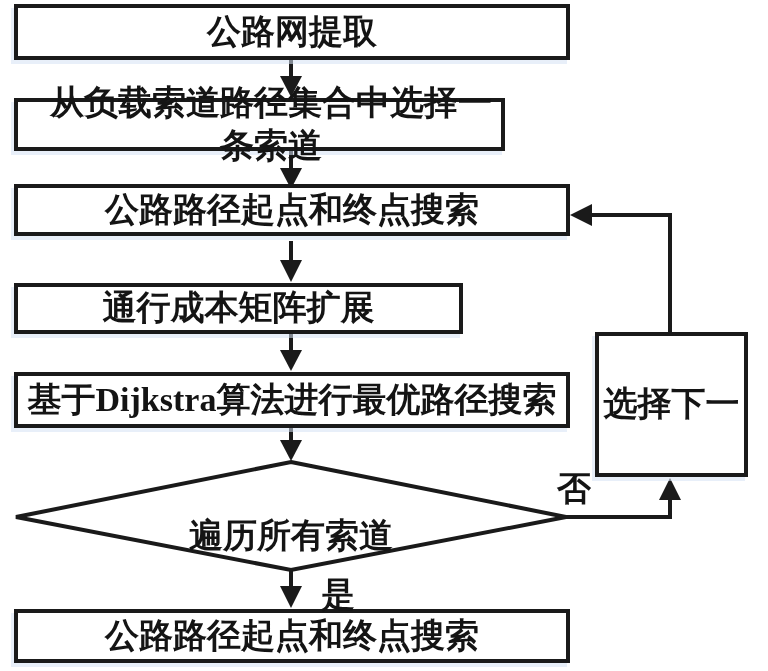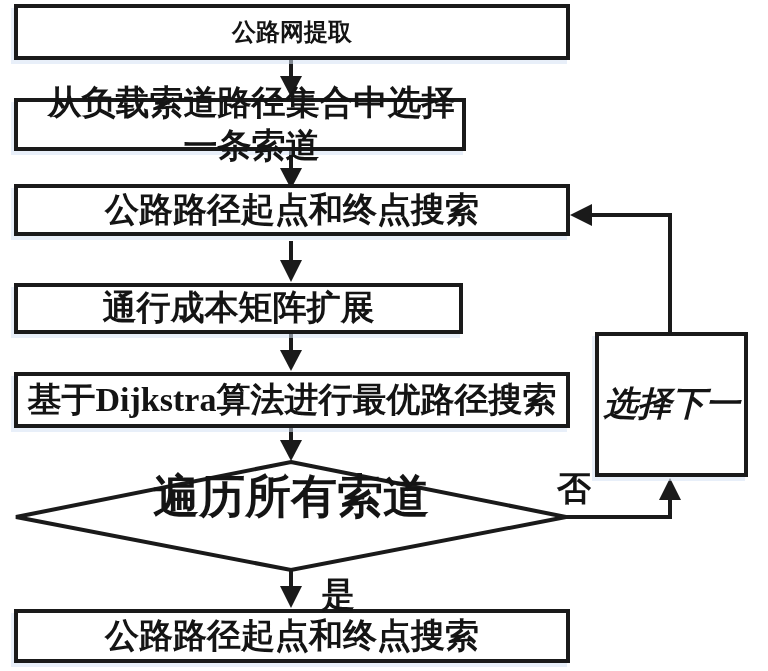--- a/index.html
+++ b/index.html
@@ -23,35 +23,35 @@
     align-items:center;
     justify-content:center;
     text-align:center;
     font-weight:bold;
     font-size:34px;
     line-height:1.25;
     color:#141414;
     z-index:2;
     box-shadow:-3px 4px 0 rgba(214,226,244,0.55);
   }
-  .node.first{font-size:24px;text-align:center;}
+  .node.first{font-size:34px;text-align:center;}
   .free-label{
     position:absolute;
     font-weight:bold;
     font-size:34px;
     color:#141414;
     text-align:center;
     z-index:3;
     background:transparent;
   }
   .diamond-label{
     position:absolute;
-    left:141px;top:477px;width:300px;height:40px;
+    left:141px;top:516px;width:300px;height:40px;
     line-height:40px;
-    font-weight:bold;font-size:46px;color:#141414;
+    font-weight:bold;font-size:34px;color:#141414;
     text-align:center;z-index:3;
   }
   .stroke{stroke:#1a1a1a;stroke-width:4;fill:none;}
   .head{fill:#1a1a1a;stroke:none;}
   .shape{fill:#ffffff;stroke:#1a1a1a;stroke-width:4;}
 </style>
 </head>
 <body>
 
 <div id="canvas">
@@ -98,21 +98,21 @@
     <g>
       <polyline class="stroke" points="670,332 670,215 591,215"></polyline>
       <polygon class="head" points="592,204 592,226 570,215"></polygon>
     </g>
   </svg>
 
   <div class="node first" style="left:14px;top:4px;width:556px;height:56px;">
     <span>公路网提取</span>
   </div>
 
-  <div class="node" style="left:14px;top:98px;width:452px;height:53px;padding-left:23px;">
+  <div class="node" style="left:14px;top:98px;width:491px;height:53px;padding-left:23px;">
     <span>从负载索道路径集合中选择一条索道</span>
   </div>
 
   <div class="node" style="left:14px;top:184px;width:556px;height:52px;">
     <span>公路路径起点和终点搜索</span>
   </div>
 
   <div class="node" style="left:14px;top:283px;width:449px;height:51px;">
     <span>通行成本矩阵扩展</span>
   </div>
@@ -120,21 +120,21 @@
   <div class="node" style="left:14px;top:372px;width:556px;height:56px;">
     <span>基于Dijkstra算法进行最优路径搜索</span>
   </div>
 
   <div class="diamond-label">遍历所有索道</div>
 
   <div class="node" style="left:14px;top:609px;width:556px;height:54px;">
     <span>公路路径起点和终点搜索</span>
   </div>
 
-  <div class="node" style="left:595px;top:332px;width:153px;height:145px;font-style:italic;">
+  <div class="node" style="left:595px;top:332px;width:153px;height:145px;">
     <span>选择下一</span>
   </div>
 
   <div class="free-label" style="left:544px;top:466px;width:60px;">否</div>
 
   <div class="free-label" style="left:308px;top:572px;width:60px;">是</div>
 
 </div>
 
 </body></html>

